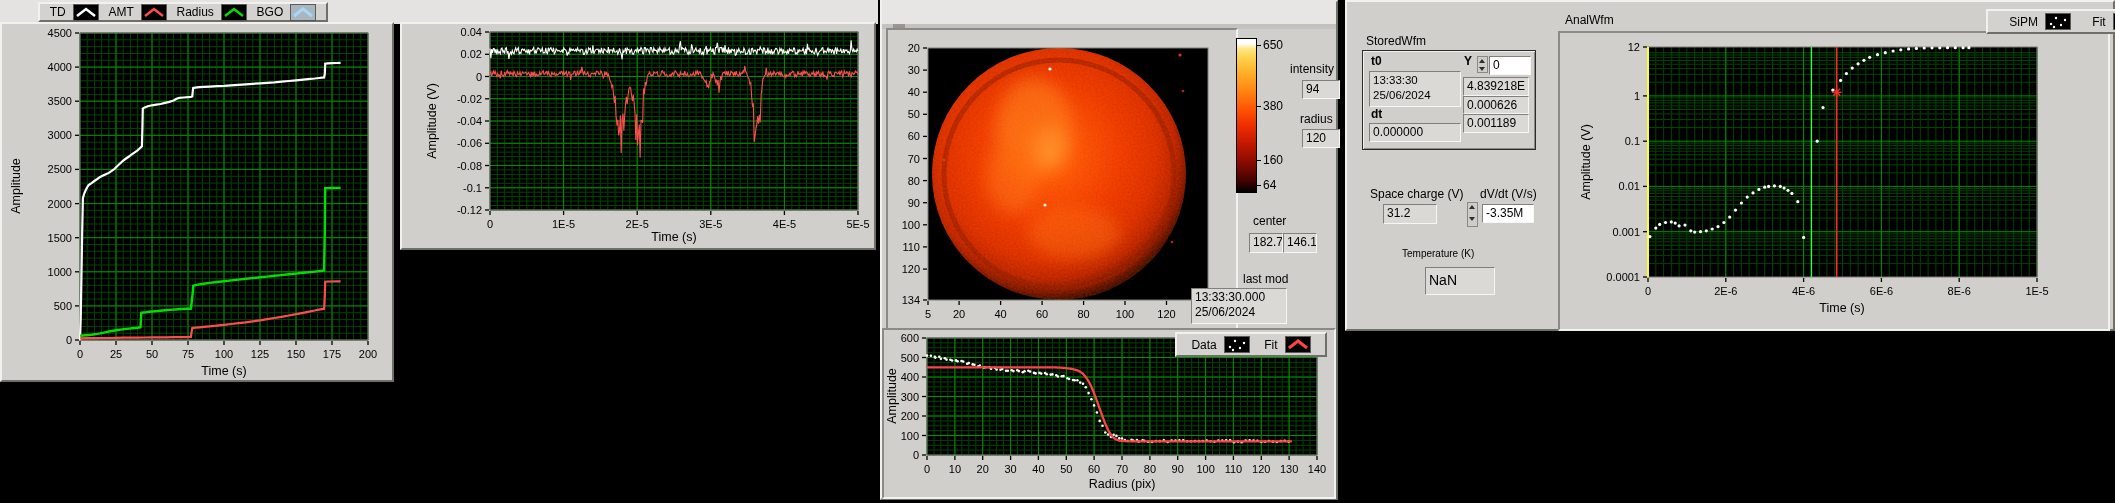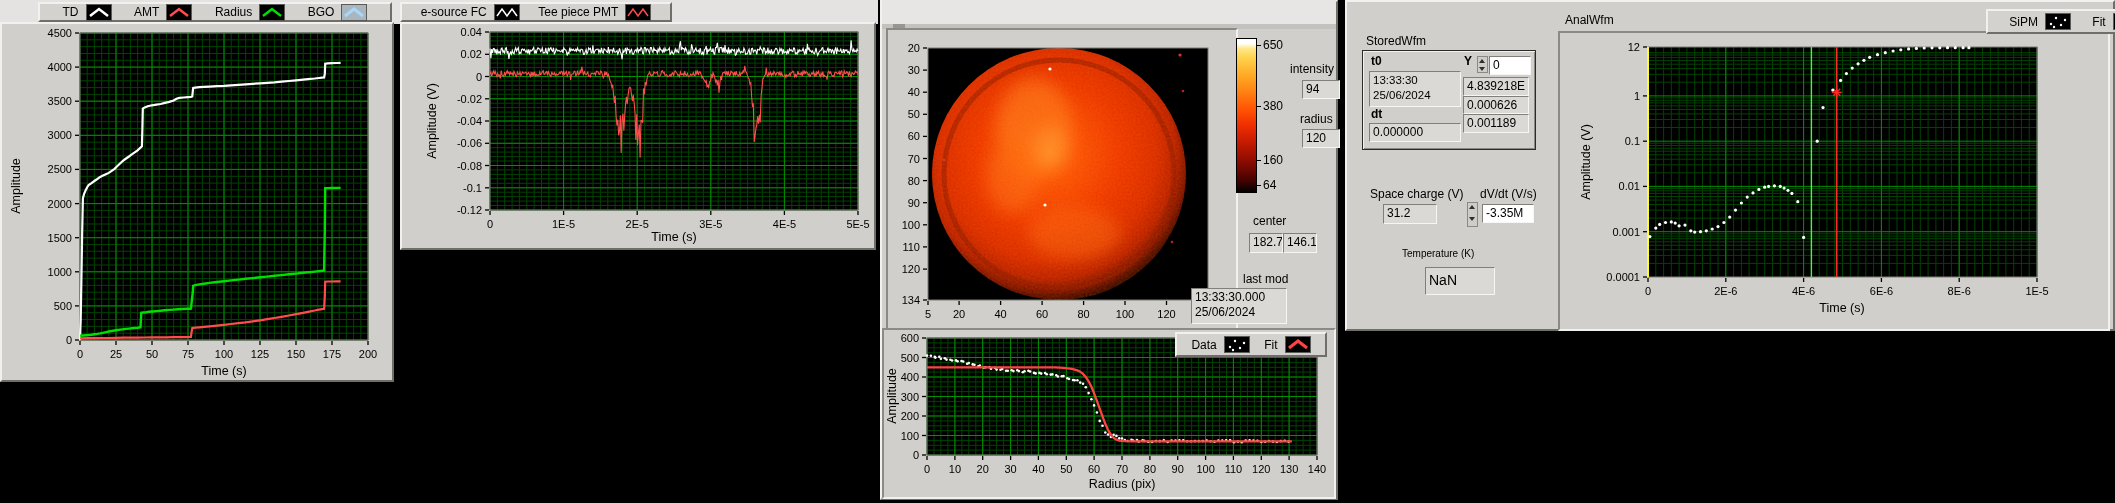--- a/index.html
+++ b/index.html
@@ -897,21 +897,21 @@
         <circle cx="364.2" cy="15.0" r="1.6" fill="#ffffff"></circle>
         <circle cx="372.0" cy="14.8" r="1.6" fill="#ffffff"></circle>
         <circle cx="379.8" cy="14.8" r="1.6" fill="#ffffff"></circle>
         <circle cx="387.5" cy="14.7" r="1.6" fill="#ffffff"></circle>
         <circle cx="395.3" cy="14.7" r="1.6" fill="#ffffff"></circle>
         <circle cx="403.1" cy="14.7" r="1.6" fill="#ffffff"></circle>
         <circle cx="408.9" cy="14.7" r="1.6" fill="#ffffff"></circle>
       </svg>
     </div>
 
-  <div class="legendbar" style="left:38px;top:2px;width:354px;height:20px">
+  <div class="legendbar" style="left:38px;top:2px;width:290px;height:20px">
     <div class="leg-item">
       <span>TD</span>
       <span class="glyphbox">
           <svg viewBox="0 0 24 15" width="24" height="15">
             <polyline points="3,11 12,4 21,11" fill="none" stroke-width="2.5" stroke="#ffffff"></polyline>
           </svg>
         </span>
     </div>
     <div class="leg-item">
       <span>AMT</span>
@@ -932,38 +932,20 @@
     <div class="leg-item">
       <span>BGO</span>
       <span class="glyphbox bgo">
           <svg viewBox="0 0 24 15" width="24" height="15">
             <polyline points="3,11 12,4 21,11" fill="none" stroke-width="3" stroke="#a9d7f5"></polyline>
           </svg>
         </span>
     </div>
   </div>
 
-  <div class="legendbar" style="left:400px;top:2px;width:272px;height:20px">
-    <div class="leg-item">
-      <span>e-source FC</span>
-      <span class="glyphbox">
-          <svg viewBox="0 0 24 15" width="24" height="15">
-            <polyline points="2,11 7,4 12,11 17,4 22,11" fill="none" stroke-width="1.5" stroke="#ffffff"></polyline>
-          </svg>
-        </span>
-    </div>
-    <div class="leg-item">
-      <span>Tee piece PMT</span>
-      <span class="glyphbox">
-          <svg viewBox="0 0 24 15" width="24" height="15">
-            <polyline points="2,11 7,4 12,11 17,4 22,11" fill="none" stroke-width="1.5" stroke="#ff4d4d"></polyline>
-          </svg>
-        </span>
-    </div>
-  </div>
 
   <div class="legendbar" style="left:1175px;top:332px;width:152px;height:25px">
     <div class="leg-item">
       <span>Data</span>
       <span class="glyphbox">
           <svg viewBox="0 0 24 15" width="24" height="15">
             <circle cx="5" cy="10" r="1.2" fill="#fff"></circle>
             <circle cx="10" cy="4" r="1.2" fill="#fff"></circle>
             <circle cx="15" cy="11" r="1.2" fill="#fff"></circle>
             <circle cx="19" cy="6" r="1.2" fill="#fff"></circle>

